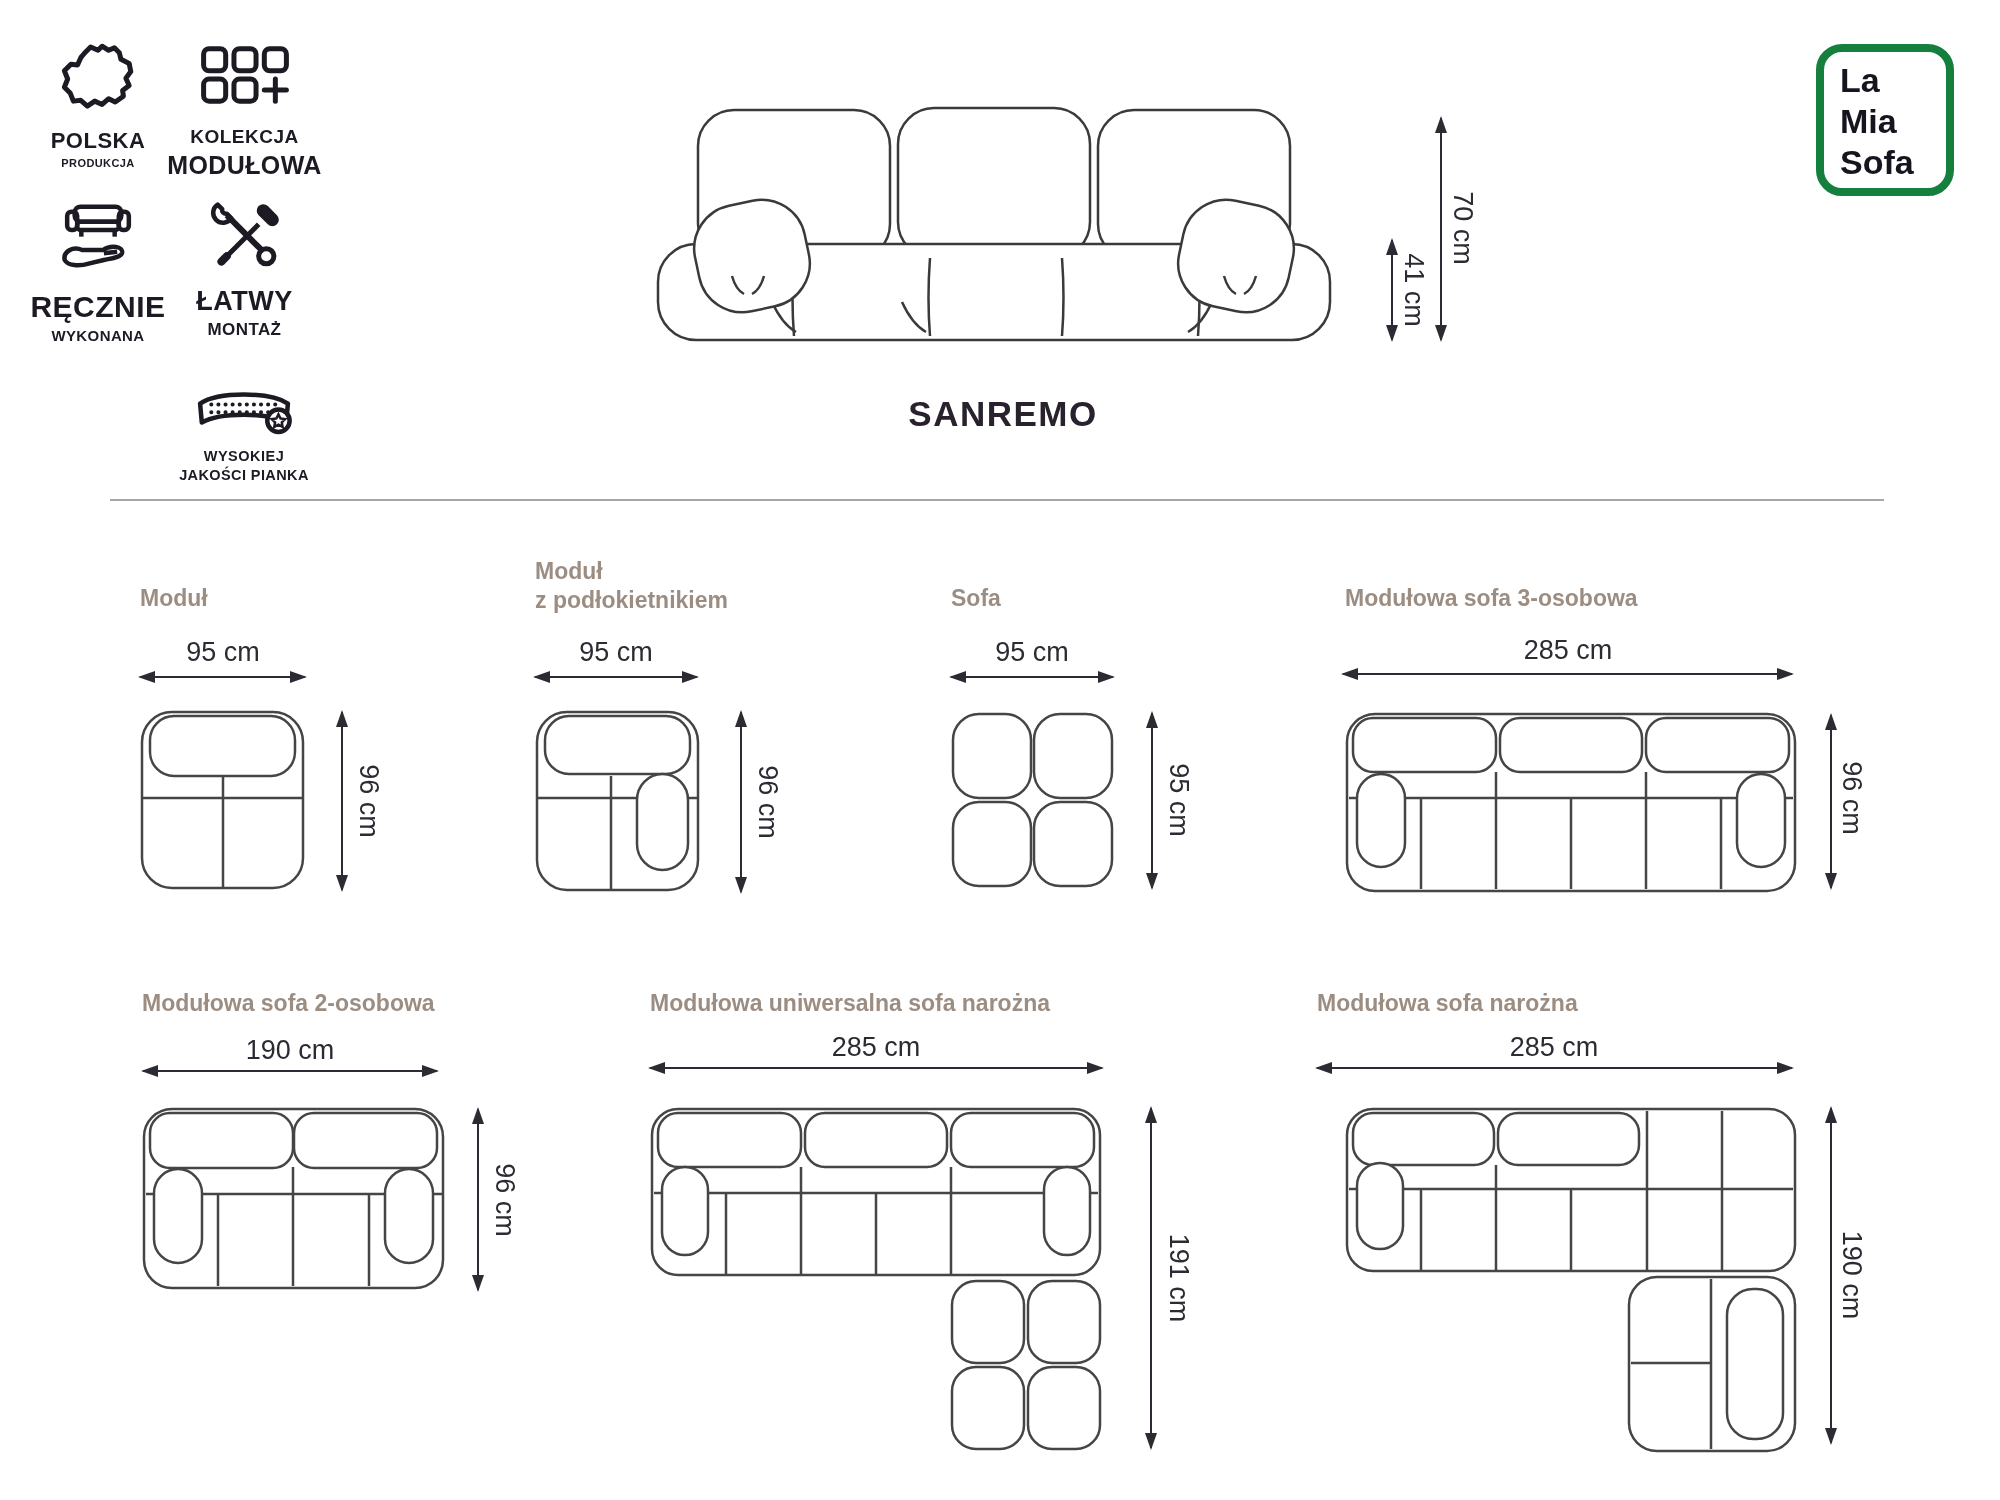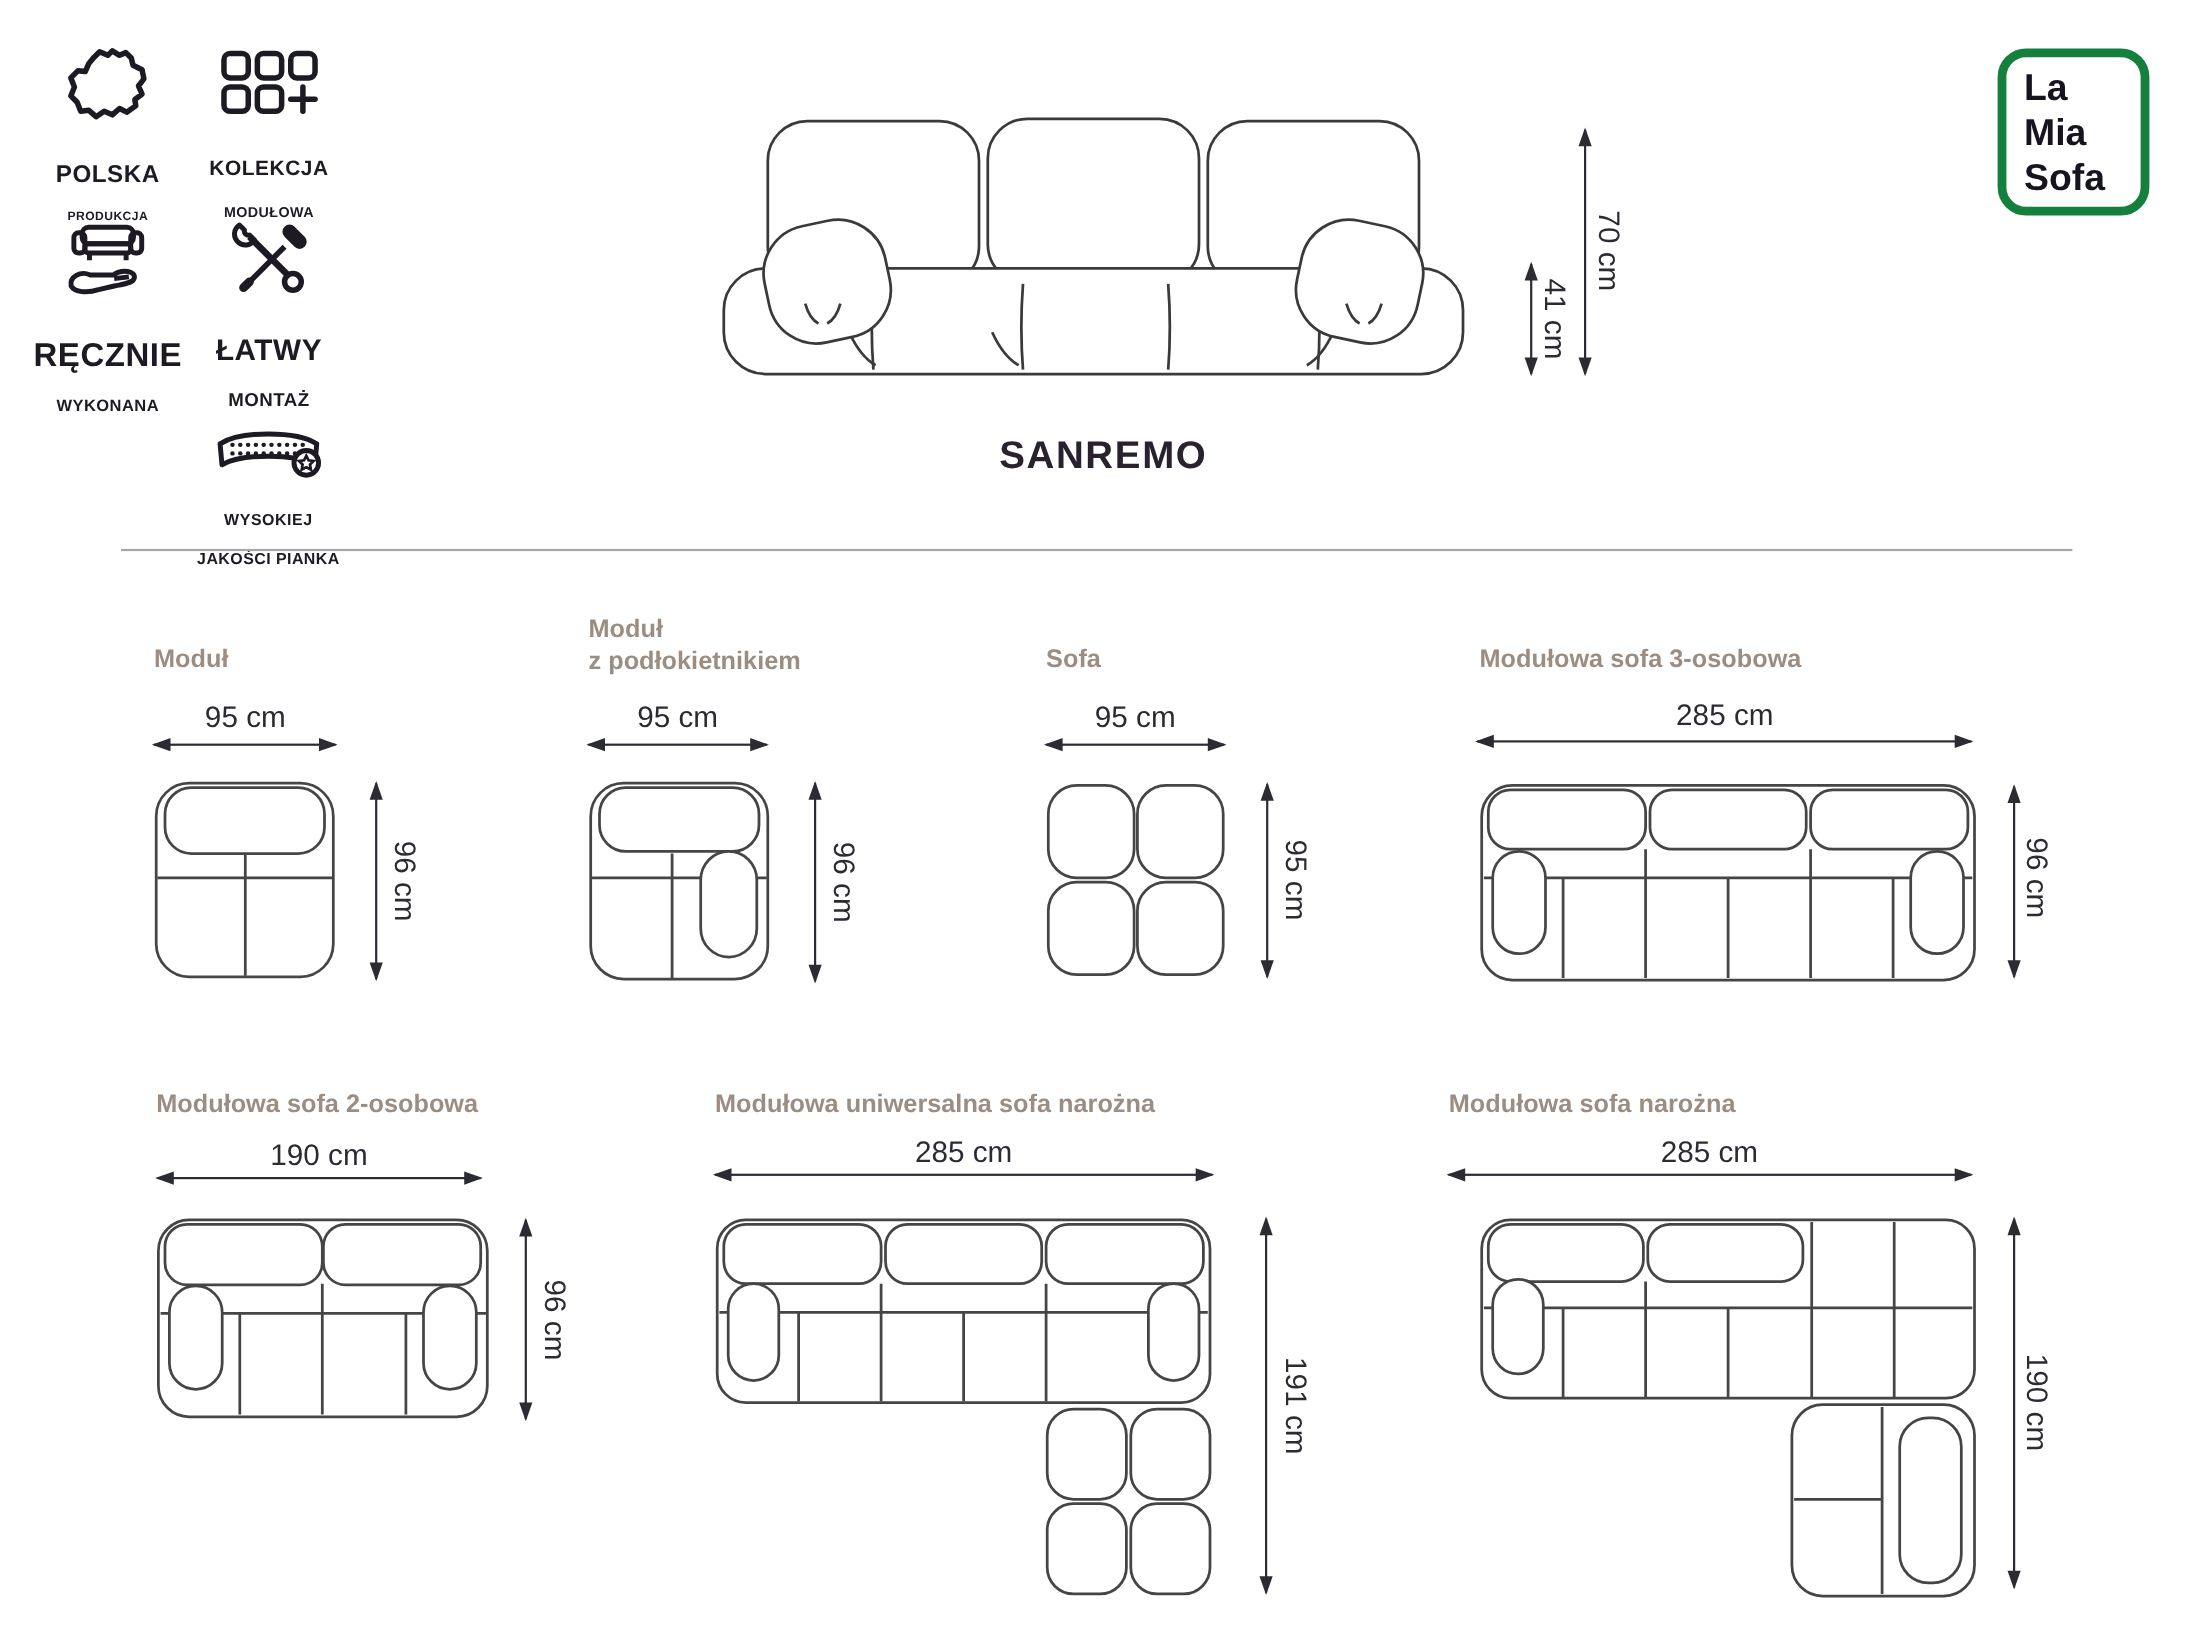--- a/index.html
+++ b/index.html
@@ -1,19 +1,19 @@
 <!DOCTYPE html>
 <html><head>
 <meta charset="utf-8">
 <style>
   html,body{margin:0;padding:0;background:#fff;}
   .page{position:relative;width:2000px;height:1500px;background:#ffffff;overflow:hidden;
         font-family:"Liberation Sans",sans-serif;color:#1d1a24;}
   
-  .feature{position:absolute;display:flex;flex-direction:column;align-items:center;text-align:center;gap:17px;}
+  .feature{position:absolute;display:flex;flex-direction:column;align-items:center;text-align:center;}
   .feature svg{display:block;}
   .f-line1{margin-top:10px;font-weight:800;letter-spacing:.5px;color:#1d1a24;}
   .f-line2{margin-top:3px;font-weight:600;letter-spacing:.4px;color:#1d1a24;}
   
   .logo{position:absolute;left:1816px;top:44px;width:106px;height:128px;border:8px solid #15803d;
         border-radius:26px;padding:8px 0 0 16px;}
   .logo div{font-size:34px;line-height:1.2;font-weight:800;color:#17141f;letter-spacing:0;}
   
   .product-title{position:absolute;left:1003px;top:394px;transform:translateX(-50%);
         font-size:35px;font-weight:700;letter-spacing:1.5px;color:#29222e;}
@@ -57,21 +57,21 @@
         <rect x="5" y="5" width="24" height="24" rx="6"></rect>
           <rect x="38" y="5" width="24" height="24" rx="6"></rect>
           <rect x="71" y="5" width="24" height="24" rx="6"></rect>
         <rect x="5" y="38" width="24" height="24" rx="6"></rect>
           <rect x="38" y="38" width="24" height="24" rx="6"></rect>
         <line x1="71" y1="50" x2="95" y2="50" stroke-linecap="round"></line>
           <line x1="83" y1="38" x2="83" y2="62" stroke-linecap="round"></line>
       </g>
     </svg>
     <div class="f-line1" style="font-size:19px;font-weight:700;">KOLEKCJA</div>
-    <div class="f-line2" style="font-size:13px;font-weight:800;">MODUŁOWA</div>
+    <div class="f-line2" style="font-size:25px;font-weight:800;">MODUŁOWA</div>
   </div>
 
   <div class="feature" style="left:28px;top:200px;width:140px;">
     <svg class="draw" width="84" height="80" viewBox="0 0 100 96">
       <g fill="none" stroke="#1d1a24" stroke-width="4.5" stroke-linejoin="round">
         <rect x="22" y="8" width="56" height="18" rx="7"></rect>
         <rect x="13" y="14" width="12" height="22" rx="5"></rect>
           <rect x="75" y="14" width="12" height="22" rx="5"></rect>
         <rect x="25" y="26" width="50" height="10" rx="4"></rect>
         <line x1="30" y1="38" x2="30" y2="44"></line>

